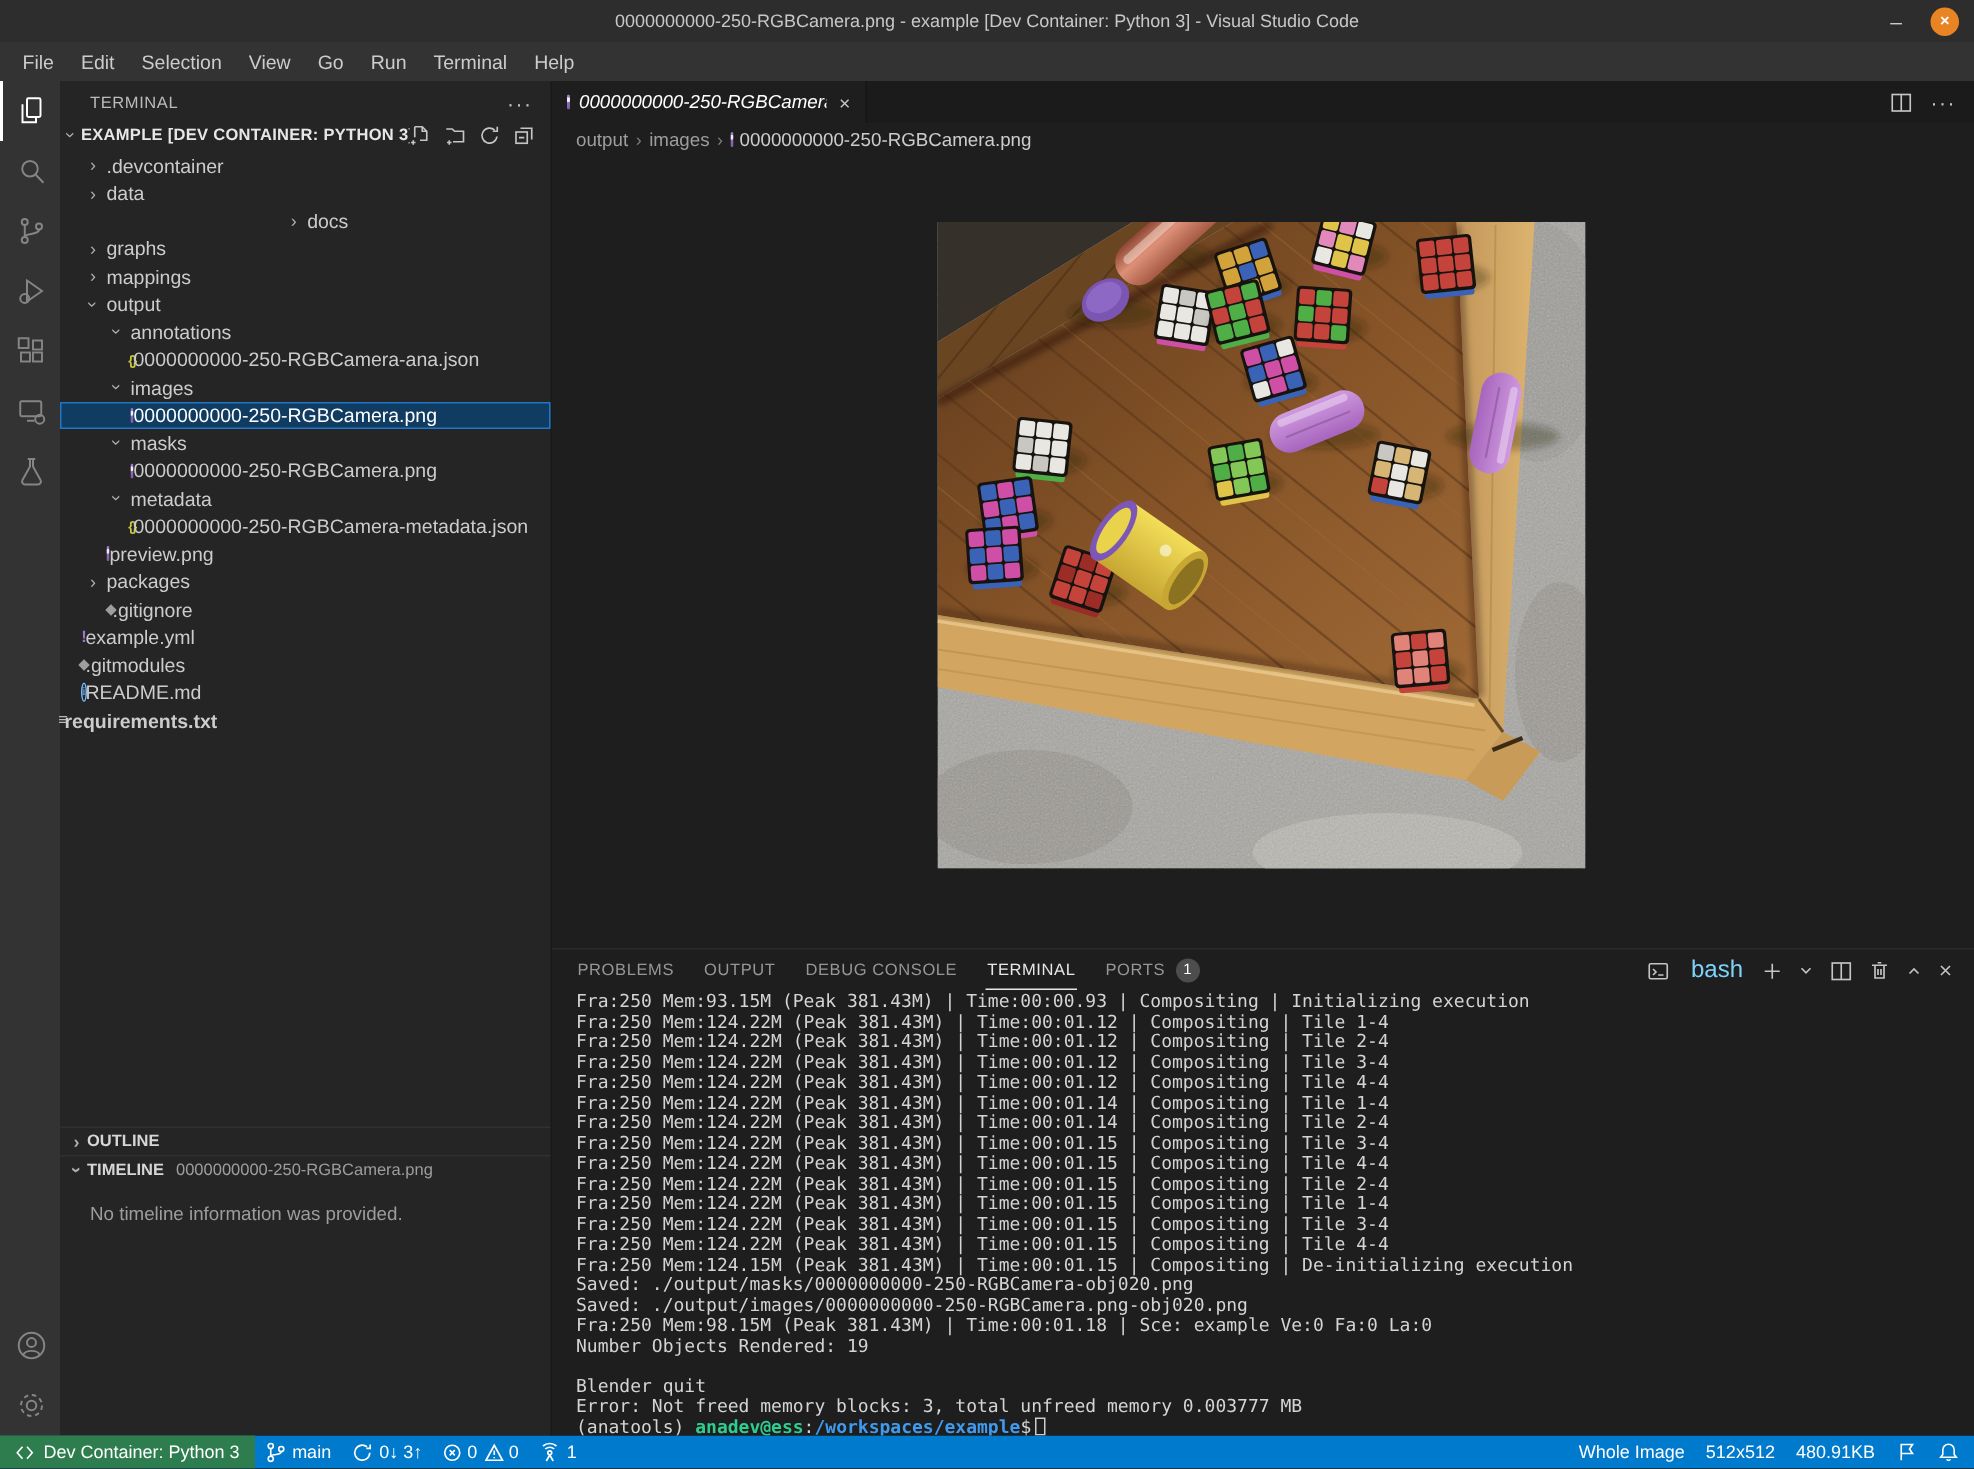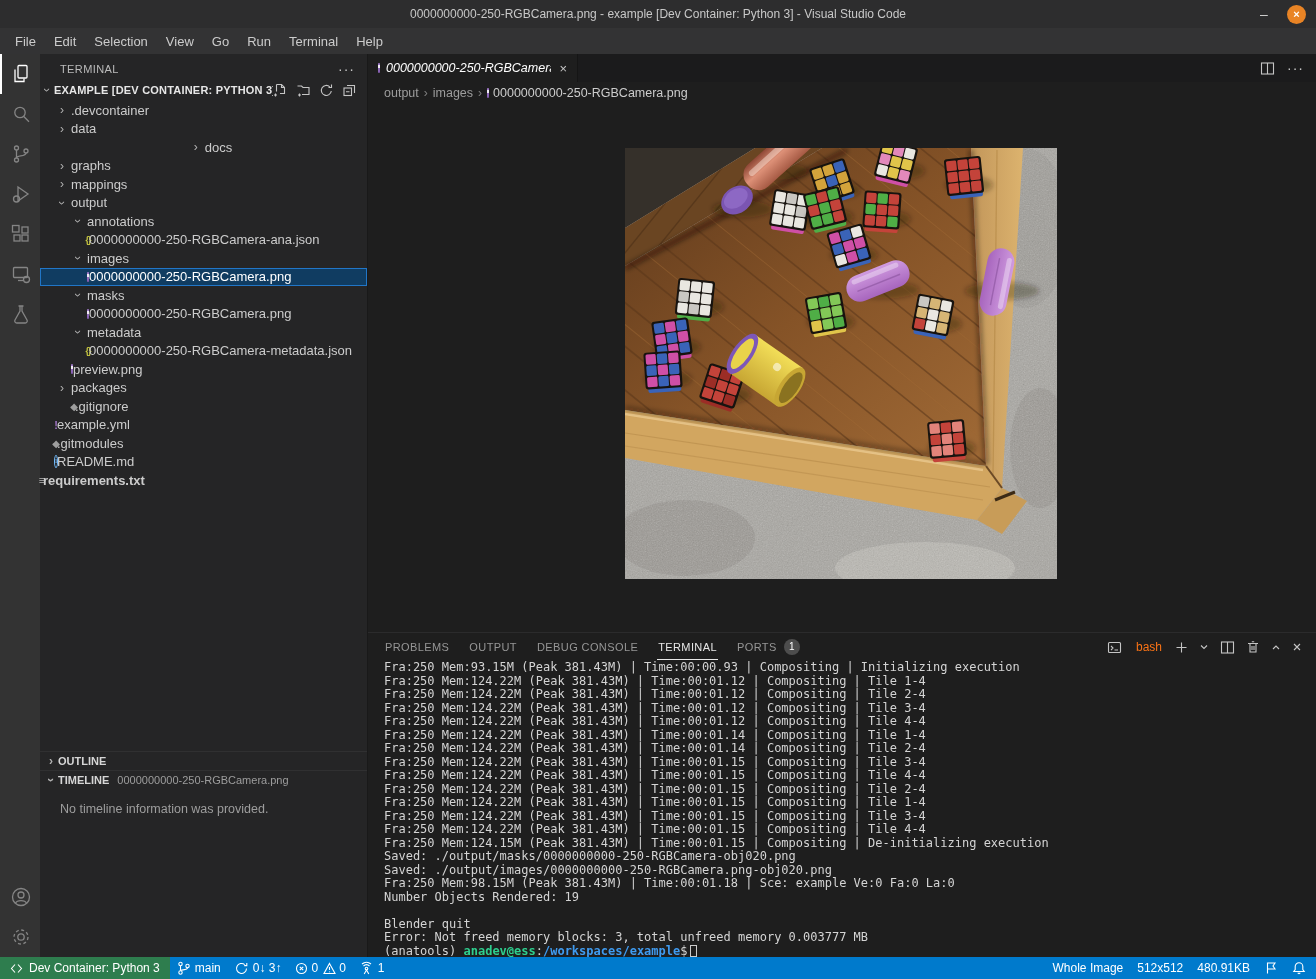--- a/index.html
+++ b/index.html
@@ -97,21 +97,21 @@
   .panel { height:325px; border-top:1px solid #2b2b2c; background:#1e1e1e; display:flex; flex-direction:column; }
   .panel-tabs { height:28px; display:flex; align-items:center; padding-left:16px; }
   .ptab { margin-right:18px; font-size:11px; color:#969696; letter-spacing:.4px; padding:5px 1px 4px;
     border-bottom:1px solid transparent; display:flex; align-items:center; }
   .ptab.active { color:#e7e7e7; border-bottom-color:#e7e7e7; }
   .pbadge { background:#4d4d4d; color:#fff; width:16px; height:16px; border-radius:50%;
     font-size:10px; line-height:16px; text-align:center; margin-left:7px; letter-spacing:0; }
   .pbadge:empty { display:none; }
   .panel-actions { margin-left:auto; display:flex; align-items:center; gap:11px; padding-right:14px; }
   .panel-actions svg { stroke:#c5c5c5; fill:none; stroke-width:1.1; }
-  .shell-label { color:#f97316; font-size:12px; margin:0 2px 0 3px; }
+  .shell-label { color:#7dd3fc; font-size:16px; margin:0 2px 0 3px; }
 
   .terminal { flex:1; padding-left:16px; font-family:"DejaVu Sans Mono", monospace;
     font-size:12px; line-height:13.5px; color:#d4d4d4; overflow:hidden; }
   .tline { height:13.5px; white-space:pre; }
   .prompt { height:13.5px; white-space:pre; }
   .p-user { color:#2ecf8e; font-weight:bold; }
   .p-path { color:#3f9bf0; font-weight:bold; }
   .cursor { display:inline-block; width:7px; height:12px; border:1px solid #cccccc;
     vertical-align:-2px; margin-left:3px; }
 

